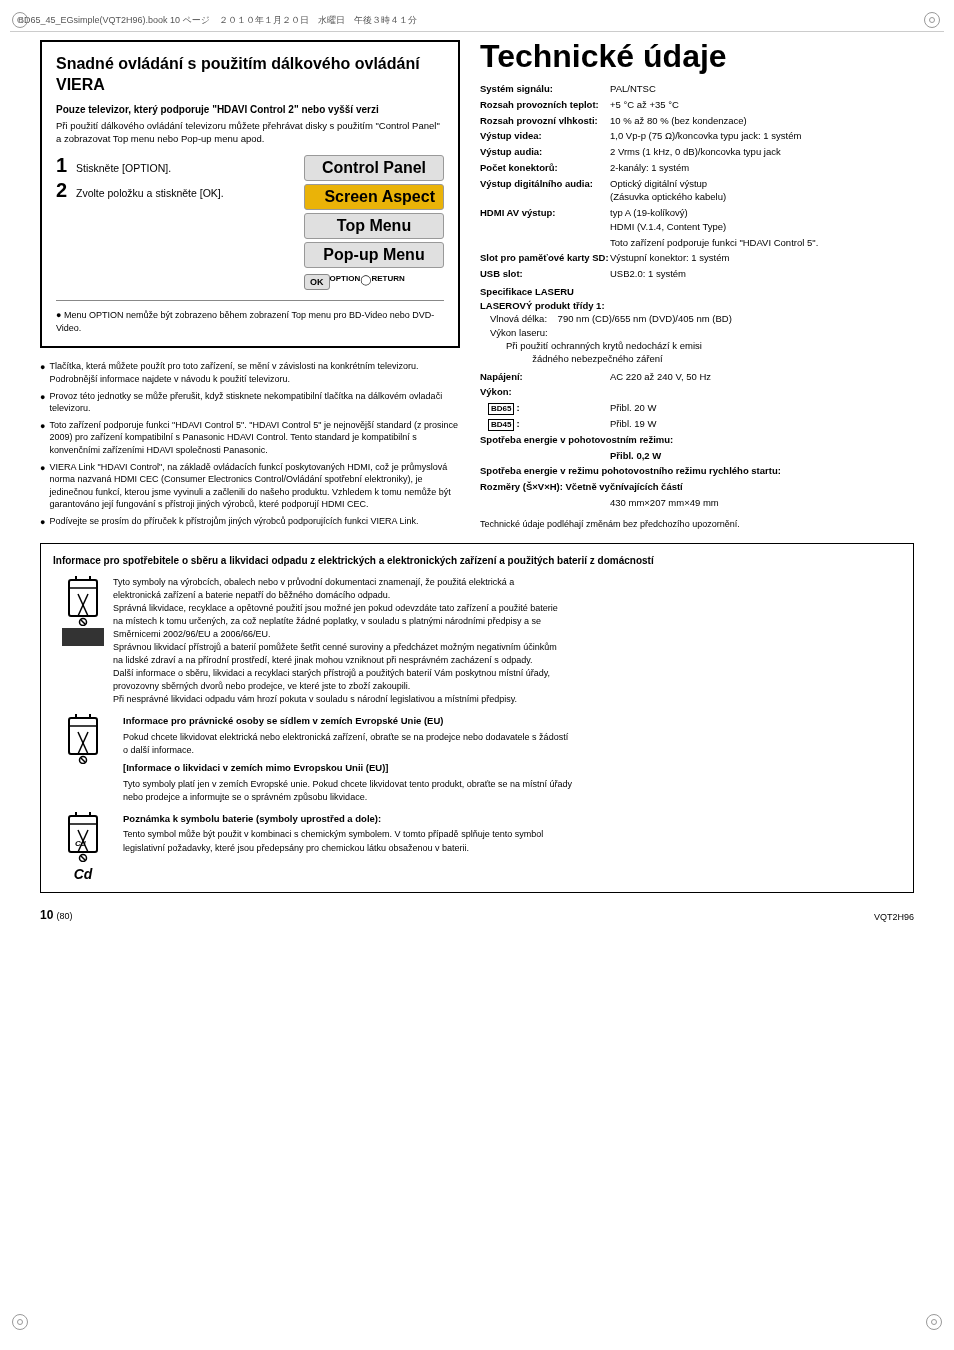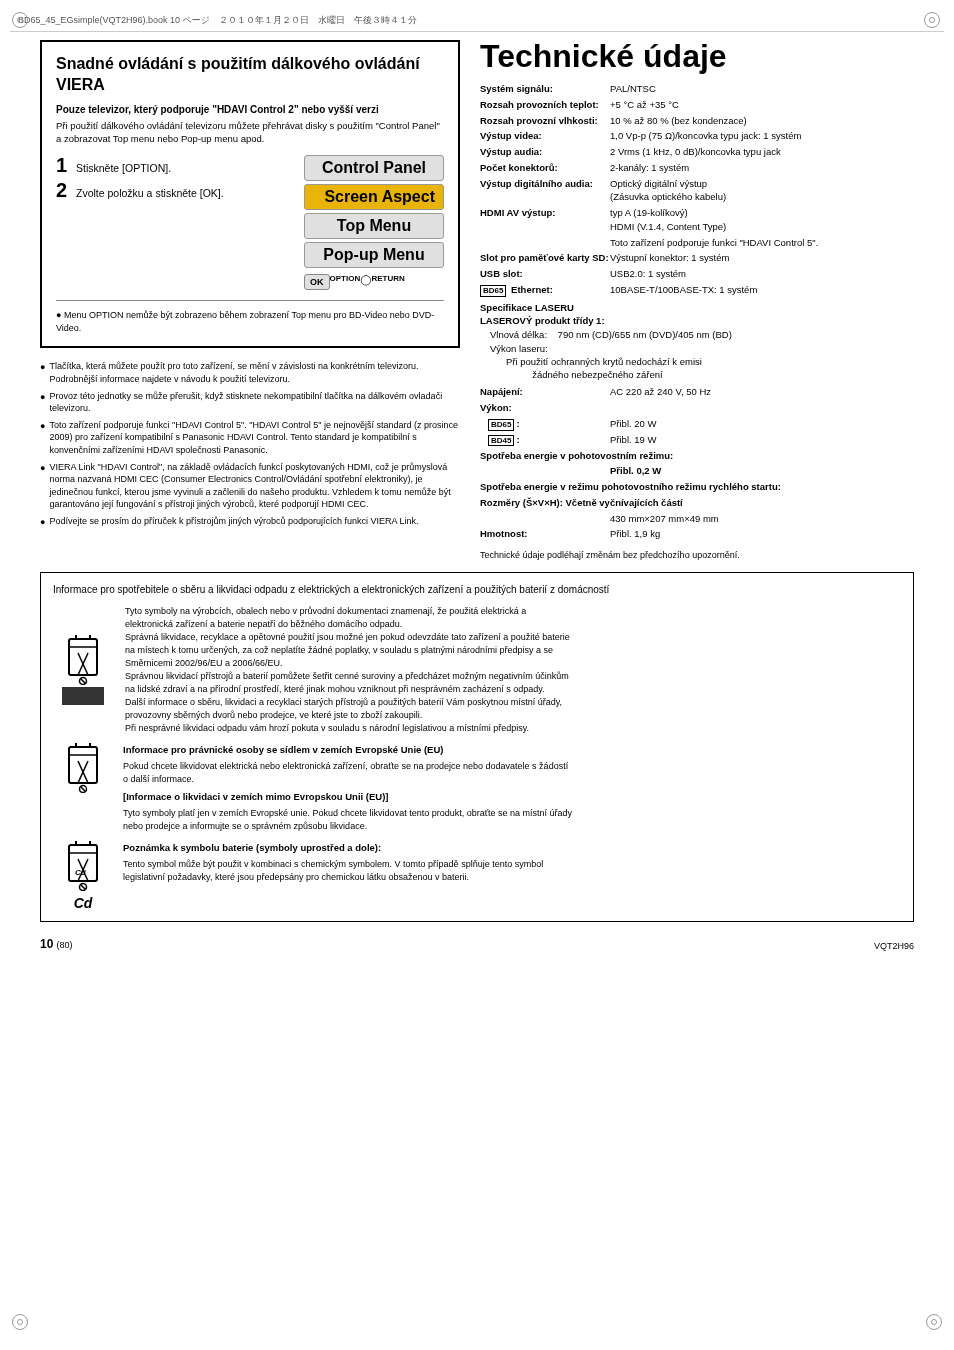--- a/index.html
+++ b/index.html
@@ -282,21 +282,21 @@
 
     
     .bottom-section {
       border: 1px solid #000;
       margin: 10px 30px;
       padding: 10px 12px;
     }
 
     .bottom-title {
       font-size: 10px;
-      font-weight: normal;
+      font-weight: bold;
       margin-bottom: 8px;
       line-height: 1.4;
     }
 
     .text-col {
       flex: 1;
       font-size: 9px;
       line-height: 1.45;
     }
 
@@ -341,22 +341,21 @@
     .cd-label {
       font-size: 14px;
       font-weight: bold;
       font-style: italic;
       margin-top: 4px;
     }
 
     
     .bottom-full {
       display: flex;
-      gap: 12px;
-      align-items: center;
+      gap: 0;
     }
 
     .bottom-icons-col {
       width: 60px;
       flex-shrink: 0;
       display: flex;
       flex-direction: column;
       align-items: center;
     }
     .indent2 { margin-left: 16px; }
@@ -502,27 +501,20 @@
         <div class="tech-row">
           <span class="tech-label"><strong>Slot pro paměťové karty SD:</strong></span>
           <span class="tech-value">Výstupní konektor: 1 systém</span>
         </div>
 
         <div class="tech-row">
           <span class="tech-label"><strong>USB slot:</strong></span>
           <span class="tech-value">USB2.0: 1 systém</span>
         </div>
 
-        <div class="tech-row">
-          <span class="tech-label">
-            <span class="badge">BD65</span>
-            <strong> Ethernet:</strong>
-          </span>
-          <span class="tech-value">10BASE-T/100BASE-TX: 1 systém</span>
-        </div>
 
         <div class="laser-section">
           <div class="laser-title">Specifikace LASERU</div>
           <div class="laser-title">LASEROVÝ produkt třídy 1:</div>
           <div class="laser-indent">
             <span>Vlnová délka:&nbsp;&nbsp;&nbsp;</span>
             <span>790 nm (CD)/655 nm (DVD)/405 nm (BD)</span>
           </div>
           <div class="laser-indent">
             <span>Výkon laseru:</span><br>
@@ -567,24 +559,20 @@
         </div>
 
         <div class="tech-row">
           <span class="tech-label"><strong>Rozměry (Š×V×H):</strong> Včetně vyčnívajících částí</span>
         </div>
         <div class="tech-row">
           <span class="tech-label"></span>
           <span class="tech-value">430 mm×207 mm×49 mm</span>
         </div>
 
-        <div class="tech-row">
-          <span class="tech-label"><strong>Hmotnost:</strong></span>
-          <span class="tech-value">Přibl. 1,9 kg</span>
-        </div>
 
       </div>
 
       <div class="tech-note">Technické údaje podléhají změnám bez předchozího upozornění.</div>
     </div>
   </div>
 
   <div class="bottom-section">
     <div class="bottom-title">Informace pro spotřebitele o sběru a likvidaci odpadu z elektrických a elektronických zařízení a použitých baterií z domácností</div>
 

